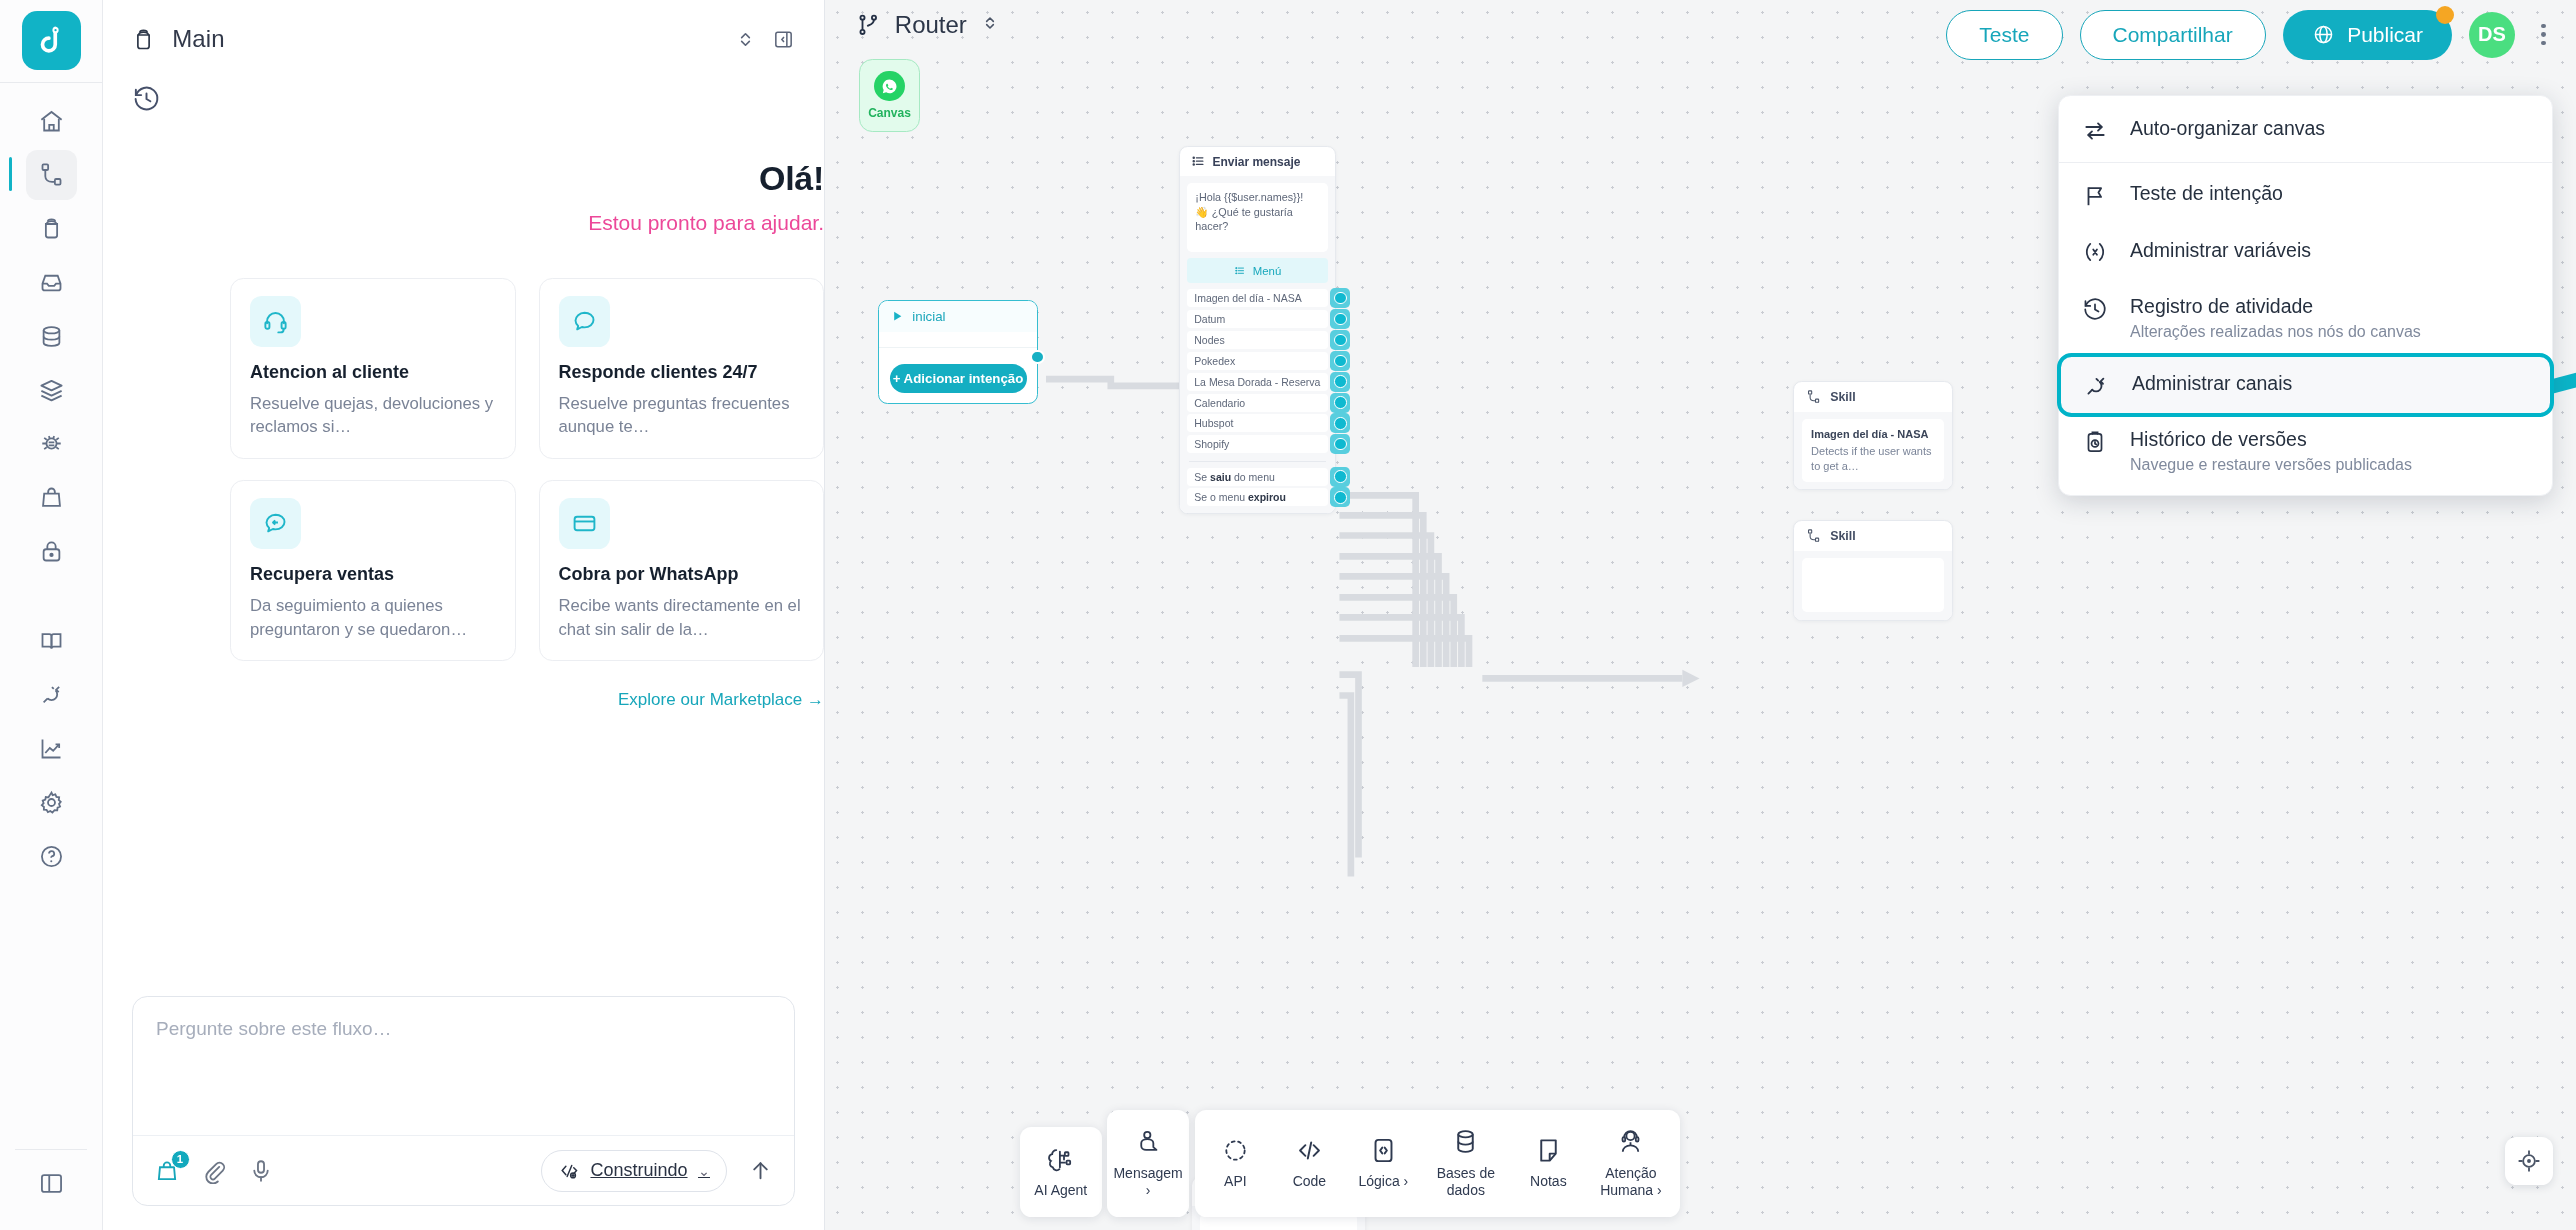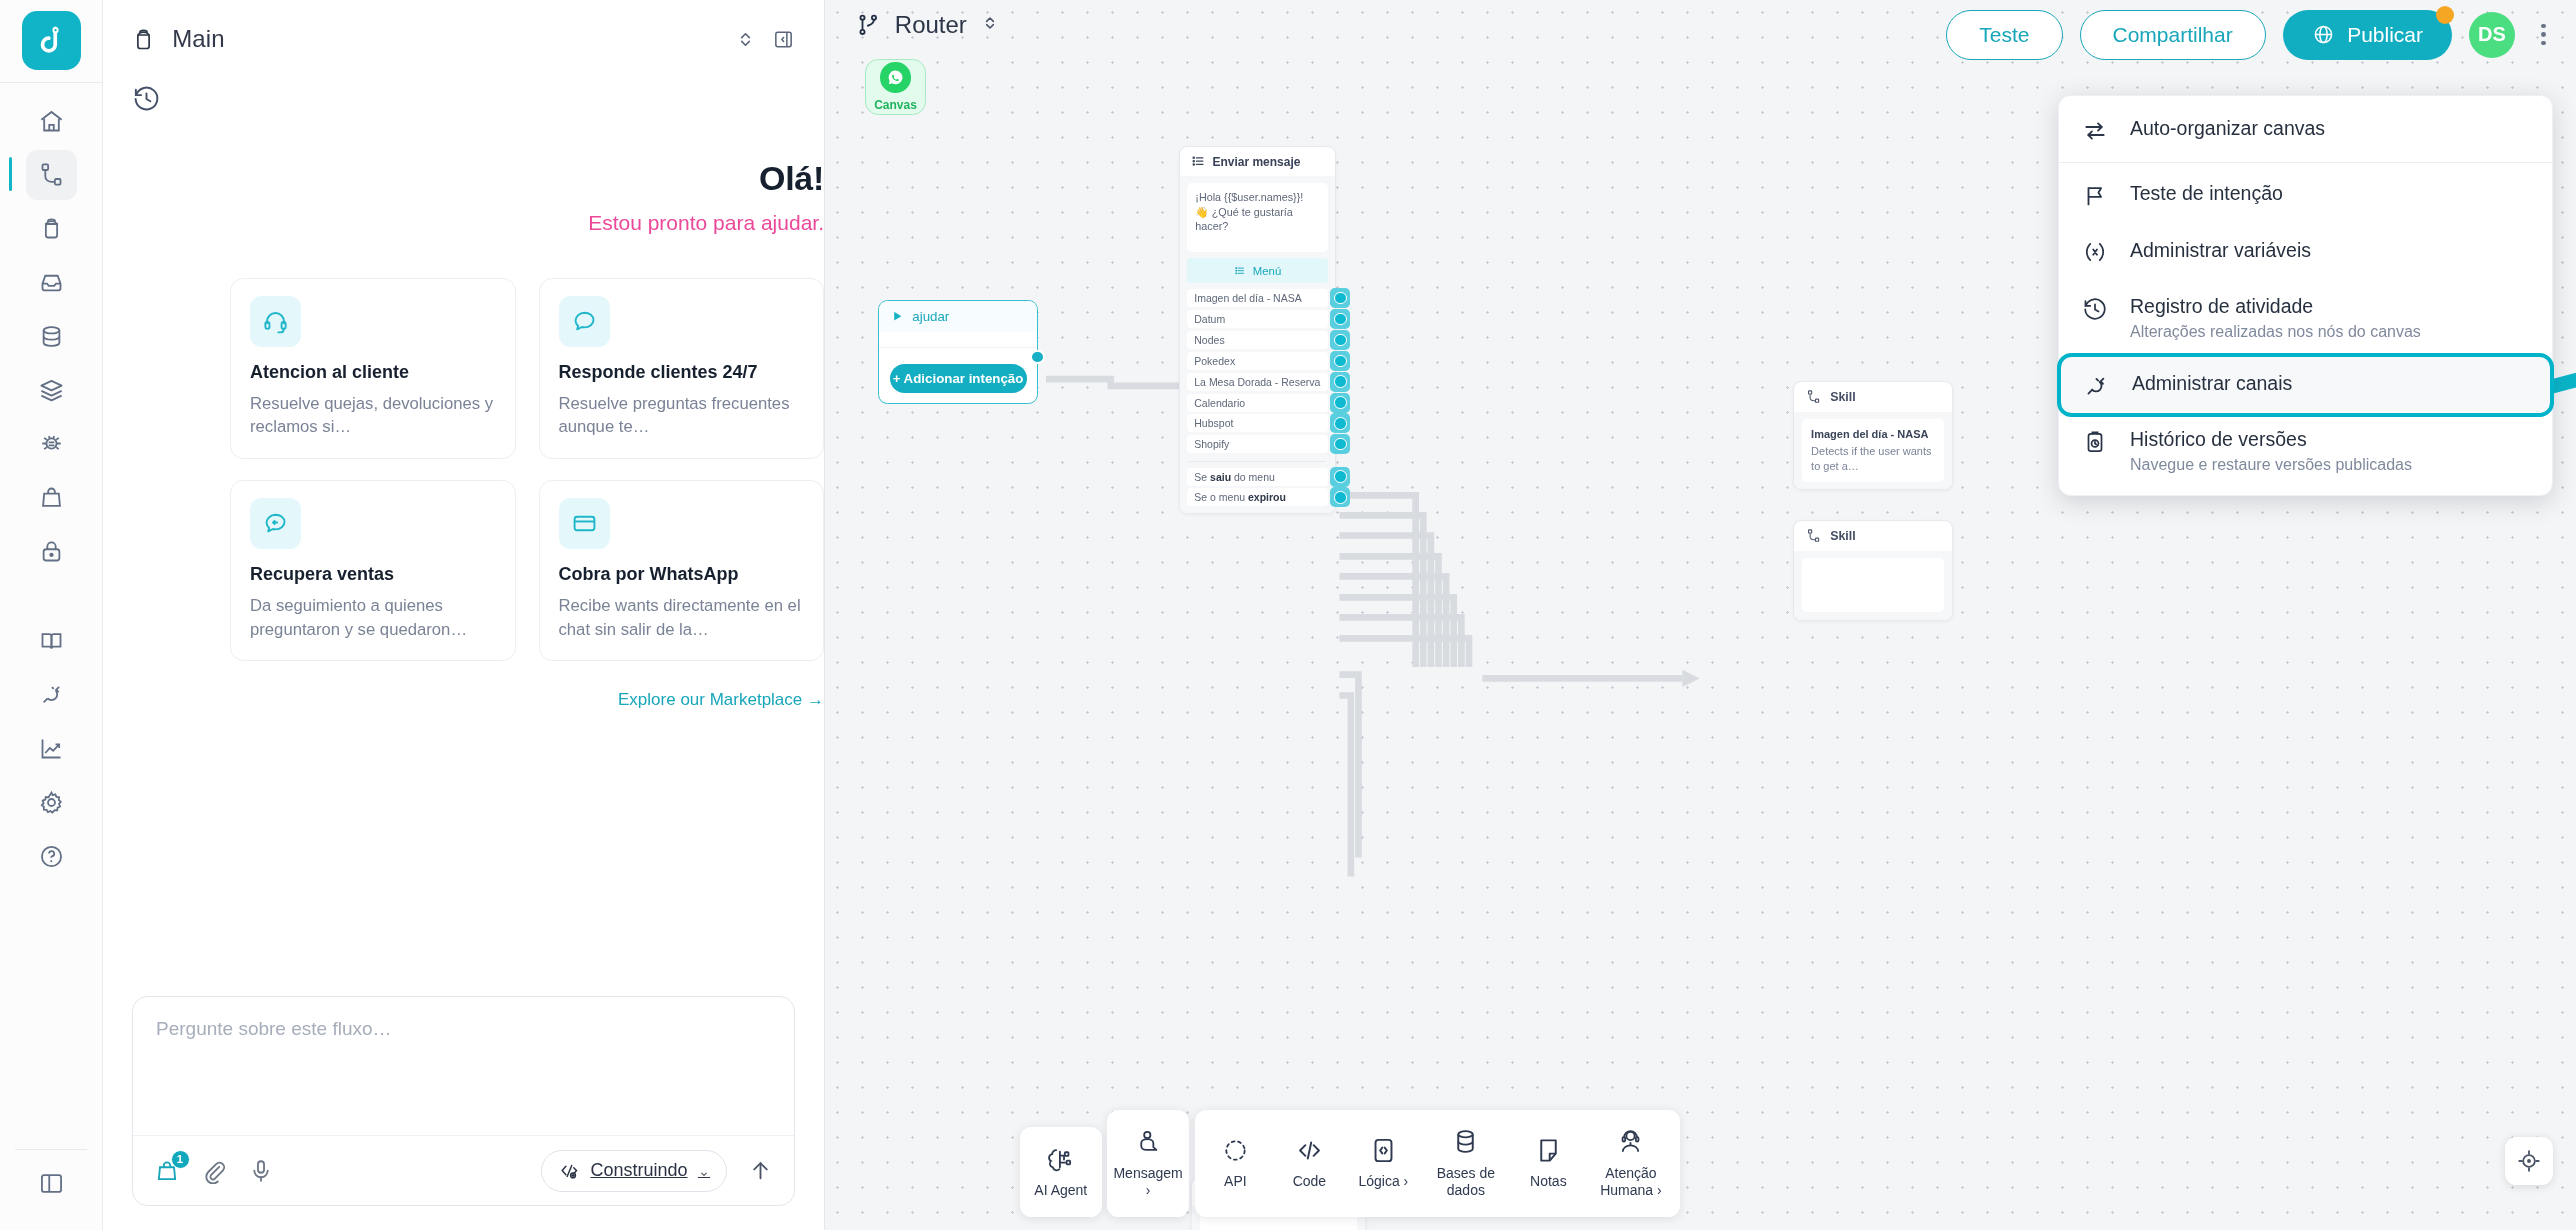--- a/index.html
+++ b/index.html
@@ -174,21 +174,21 @@
     outline: 4.8px solid #00b3c8; border-radius: 10.5px; margin: 0 1.9px;
     z-index: 3;
   }
 
   
   .anno-arrow { position: absolute; left: 1381px; top: 257px; width: 762px; height: 229px; z-index: 45; pointer-events: none; }
 
   
   .node { position: absolute; }
   .wa-node {
-    left: 40px; top: 59px; width: 61px; height: 56px;
+    left: 34px; top: 59px; width: 61px; height: 73px;
     background: #e2fbec; border: 1.5px solid #a6e9c3; border-radius: 13.3px;
     display: flex; flex-direction: column; align-items: center; justify-content: center; gap: 5px;
     cursor: pointer;
   }
   .wa-node .wa-ic { width: 30.5px; height: 30.5px; border-radius: 50%; background: #25d366; display: flex; align-items: center; justify-content: center; }
   .wa-node .wa-ic svg { width: 19px; height: 19px; color: #fff; }
   .wa-node .wa-lbl { font-size: 12px; color: #22b35e; font-weight: 600; }
 
   .start-node {
     left: 53px; top: 300px; width: 160px; background: #fff;
@@ -706,21 +706,21 @@
         </svg>
       </span>
       <span class="wa-lbl">Canvas</span>
     </div>
 
     <div class="node start-node">
       <div class="sn-head">
         <svg viewBox="0 0 24 24" fill="currentColor">
             <polygon points="7,4.5 19,12 7,19.5"></polygon>
           </svg>
-        <span>ajudar</span>
+        <span>inicial</span>
       </div>
       <div class="sn-body">
         <div class="sn-btn">+ Adicionar intenção</div>
       </div>
       <span class="sn-port"></span>
     </div>
 
     <div class="node msg-node">
       <div class="mn-head">
         <svg viewBox="0 0 24 24" fill="none" stroke="currentColor" stroke-width="2" stroke-linecap="round">

